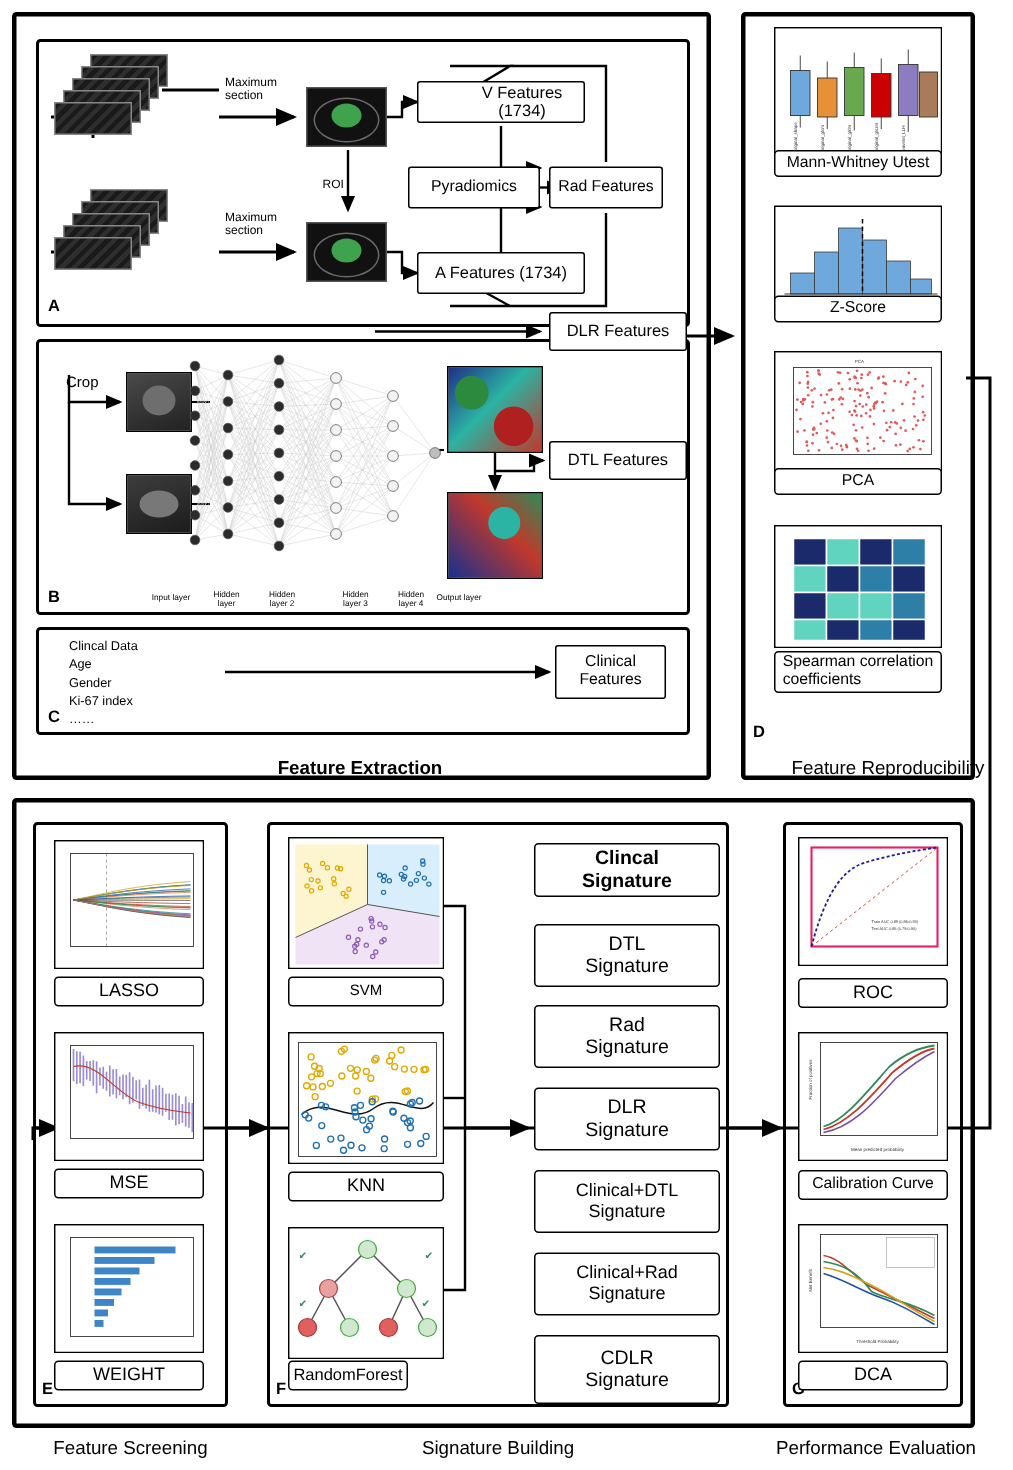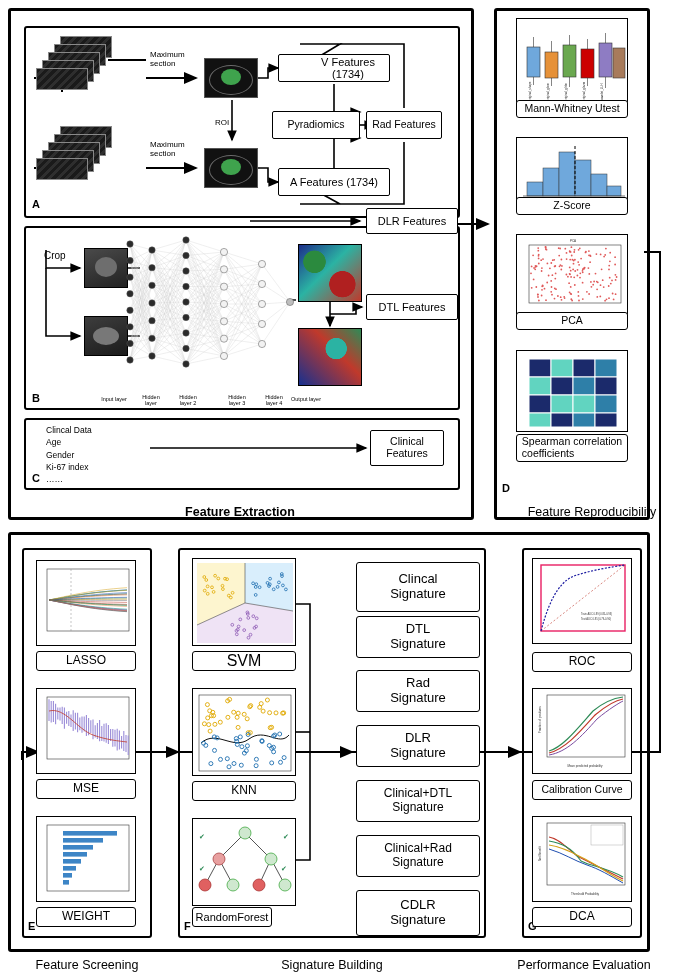--- a/index.html
+++ b/index.html
@@ -879,21 +879,21 @@
         <circle cx="51.2" cy="71.1" r="1.4" fill="none" stroke="#8e5bb5" stroke-width="0.8"></circle>
         <circle cx="43.8" cy="75.3" r="1.4" fill="none" stroke="#8e5bb5" stroke-width="0.8"></circle>
         <circle cx="54.4" cy="53.4" r="1.4" fill="none" stroke="#8e5bb5" stroke-width="0.8"></circle>
         <circle cx="45.6" cy="67.5" r="1.4" fill="none" stroke="#8e5bb5" stroke-width="0.8"></circle>
         <circle cx="39.3" cy="65.8" r="1.4" fill="none" stroke="#8e5bb5" stroke-width="0.8"></circle>
         <circle cx="63.7" cy="59.3" r="1.4" fill="none" stroke="#8e5bb5" stroke-width="0.8"></circle>
         <circle cx="54.8" cy="55.0" r="1.4" fill="none" stroke="#8e5bb5" stroke-width="0.8"></circle>
       </g>
   </svg>
 </div>
-<div class="thumbcap" style="left:192px;top:651px;width:104px;height:20px;font-size:16px;">SVM</div>
+<div class="thumbcap" style="left:192px;top:651px;width:104px;height:20px;font-size:10px;">SVM</div>
 
 <div class="thumb" style="left:192px;top:688px;width:104px;height:88px;">
   <svg width="104" height="88" id="knn-svg">
     <rect width="104" height="88" fill="#fff"></rect>
     <rect x="6" y="6" width="92" height="76" fill="none" stroke="#333" stroke-width="0.6"></rect>
     <path d="M8,54 C24,40 40,62 56,50 C72,38 86,58 96,46" fill="none" stroke="#111" stroke-width="1"></path>
     <g id="knn-pts">
         <circle cx="36.6" cy="10.4" r="2" fill="none" stroke="#e0a800" stroke-width="0.9"></circle>
         <circle cx="68.2" cy="14.6" r="2" fill="none" stroke="#e0a800" stroke-width="0.9"></circle>
         <circle cx="89.6" cy="24.2" r="2" fill="none" stroke="#e0a800" stroke-width="0.9"></circle>
@@ -983,21 +983,21 @@
     <g fill="#2e8b57" font-size="7" font-family="Liberation Sans, sans-serif">
       <text x="6" y="20">✔</text>
         <text x="90" y="20">✔</text>
         <text x="6" y="52">✔</text>
         <text x="88" y="52">✔</text>
     </g>
   </svg>
 </div>
 <div class="thumbcap" style="left:192px;top:907px;width:80px;height:20px;font-size:11px;">RandomForest</div>
 
-<div class="bigbox" style="left:356px;top:562px;width:124px;height:50px;white-space:pre-line;">Clincal
+<div class="bigbox" style="left:356px;top:562px;width:124px;height:36px;white-space:pre-line;font-weight:bold;">Clincal
 Signature</div>
 <div class="bigbox" style="left:356px;top:616px;width:124px;height:42px;white-space:pre-line;">DTL
 Signature</div>
 <div class="bigbox" style="left:356px;top:670px;width:124px;height:42px;white-space:pre-line;">Rad
 Signature</div>
 <div class="bigbox" style="left:356px;top:725px;width:124px;height:42px;white-space:pre-line;">DLR
 Signature</div>
 <div class="bigbox" style="left:356px;top:780px;width:124px;height:42px;white-space:pre-line;font-size:12px;">Clinical+DTL
 Signature</div>
 <div class="bigbox" style="left:356px;top:835px;width:124px;height:42px;white-space:pre-line;font-size:12px;">Clinical+Rad

